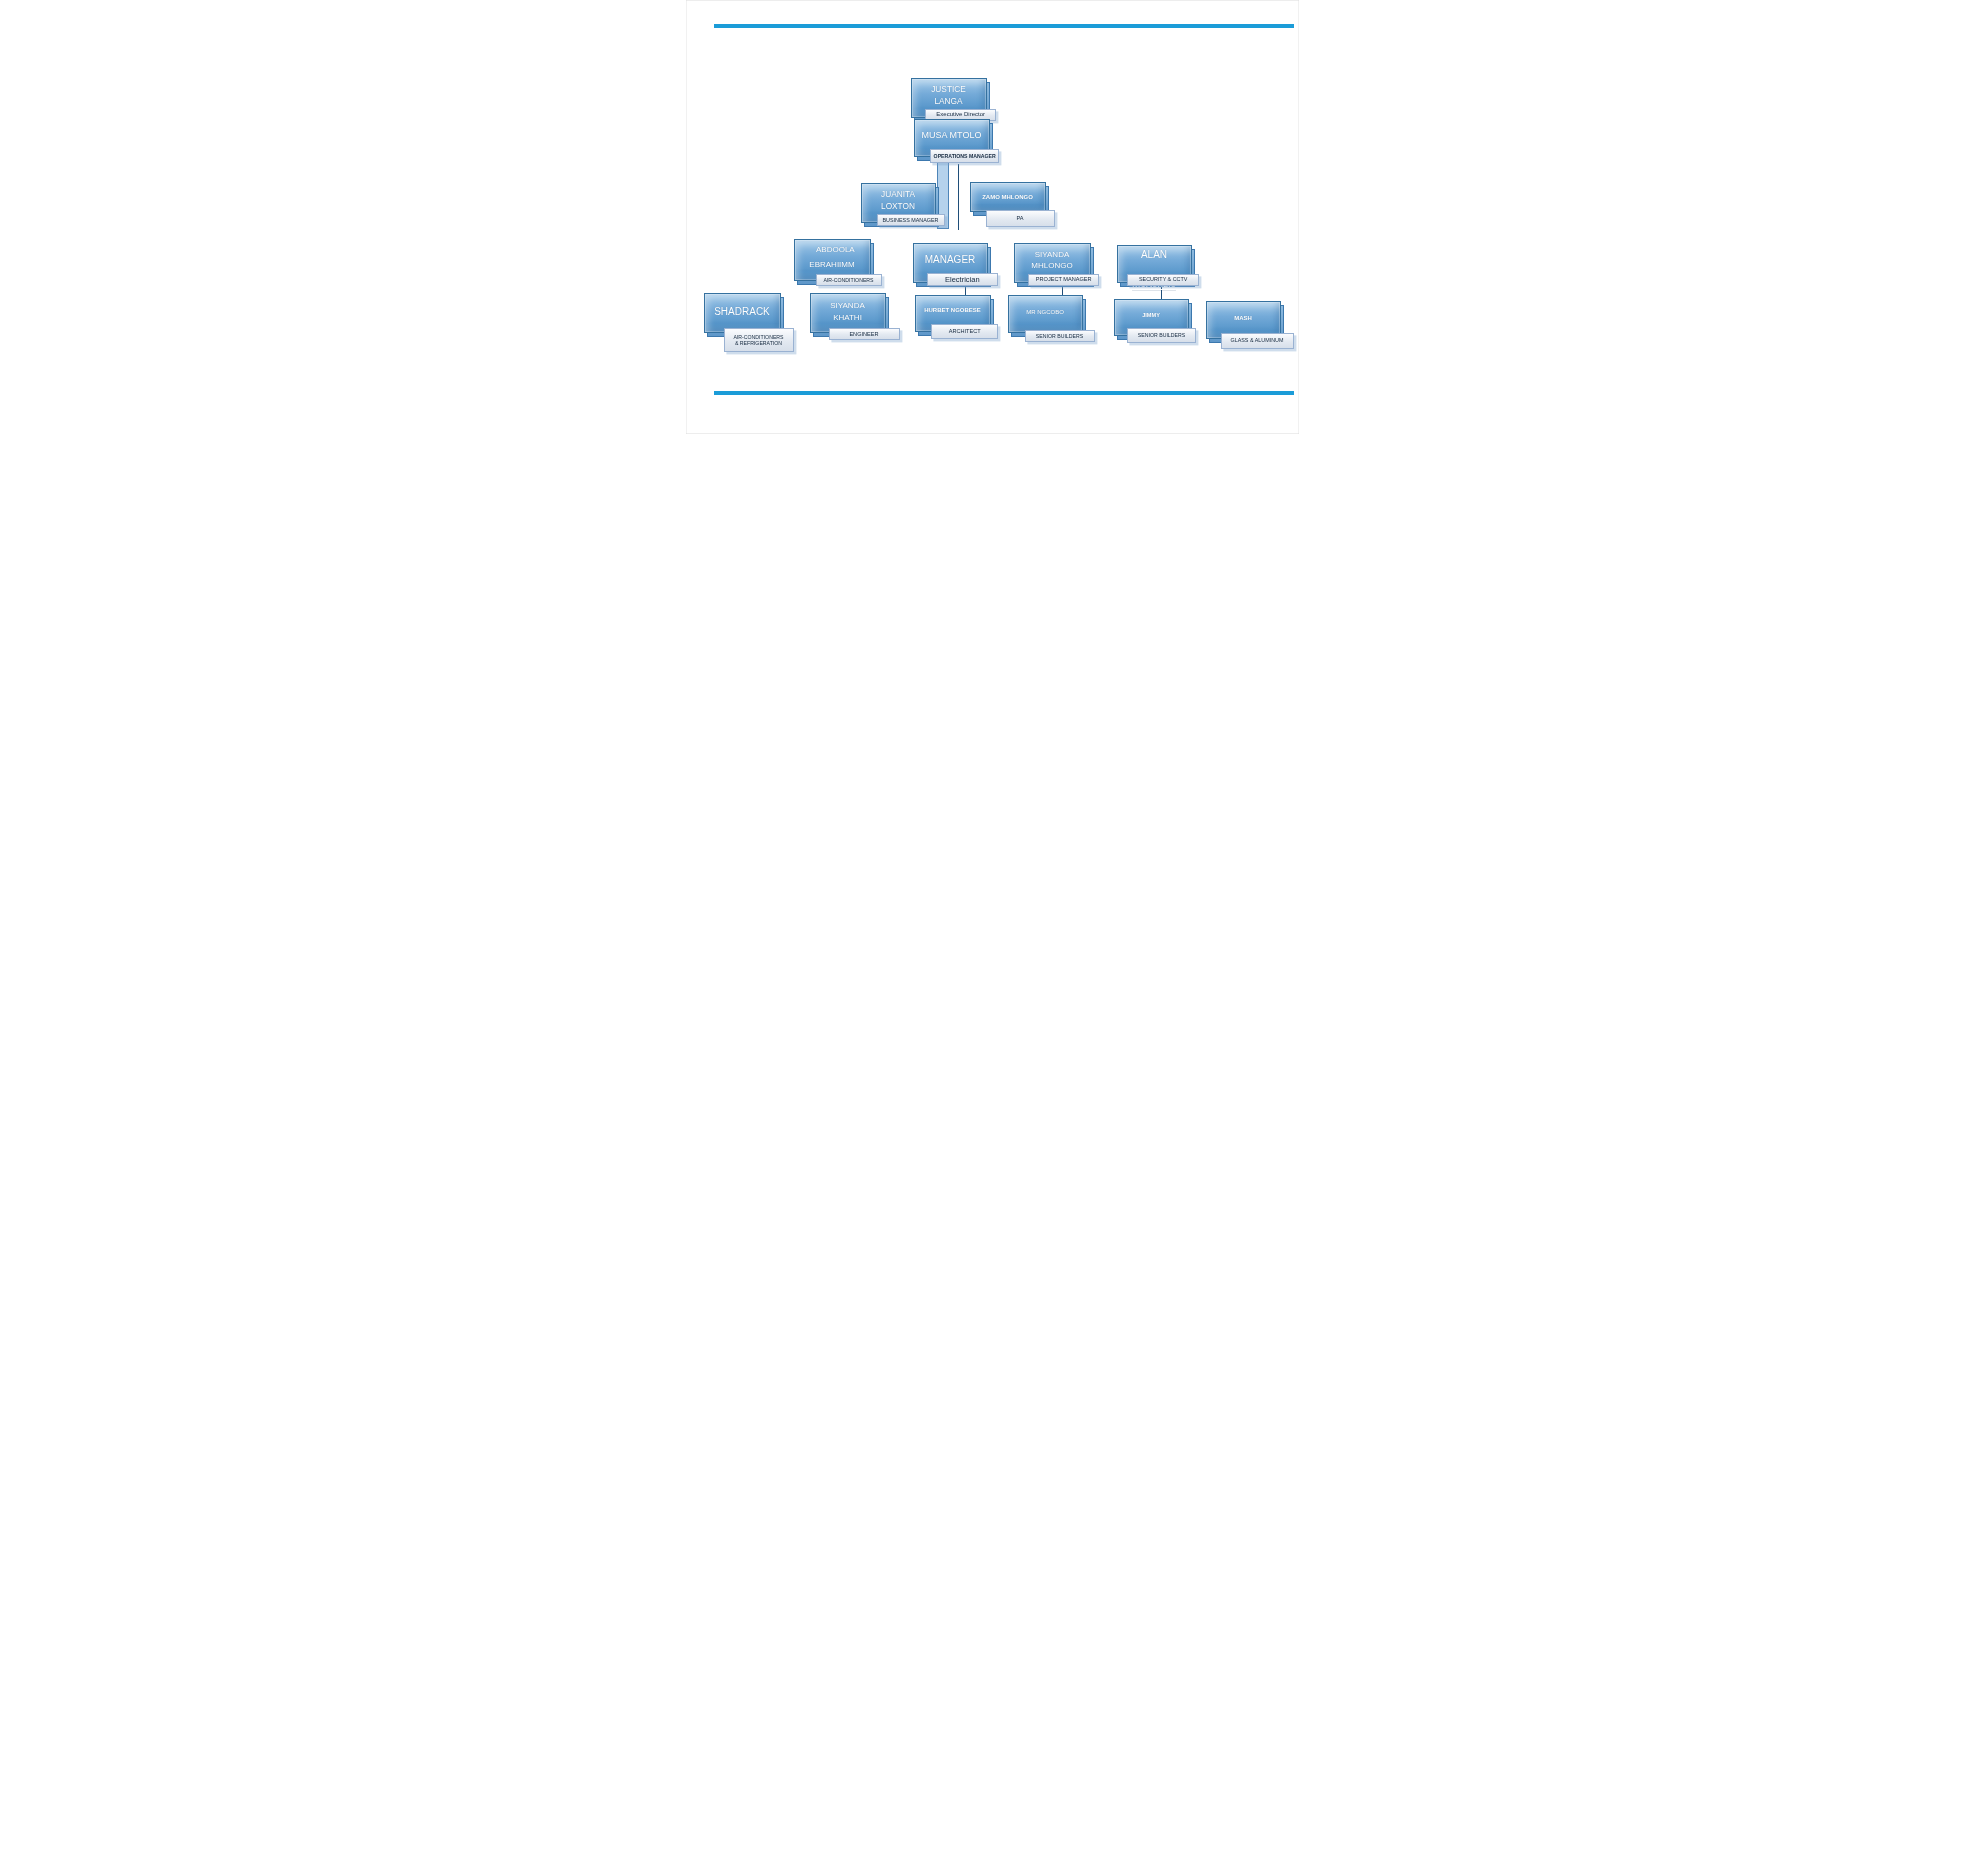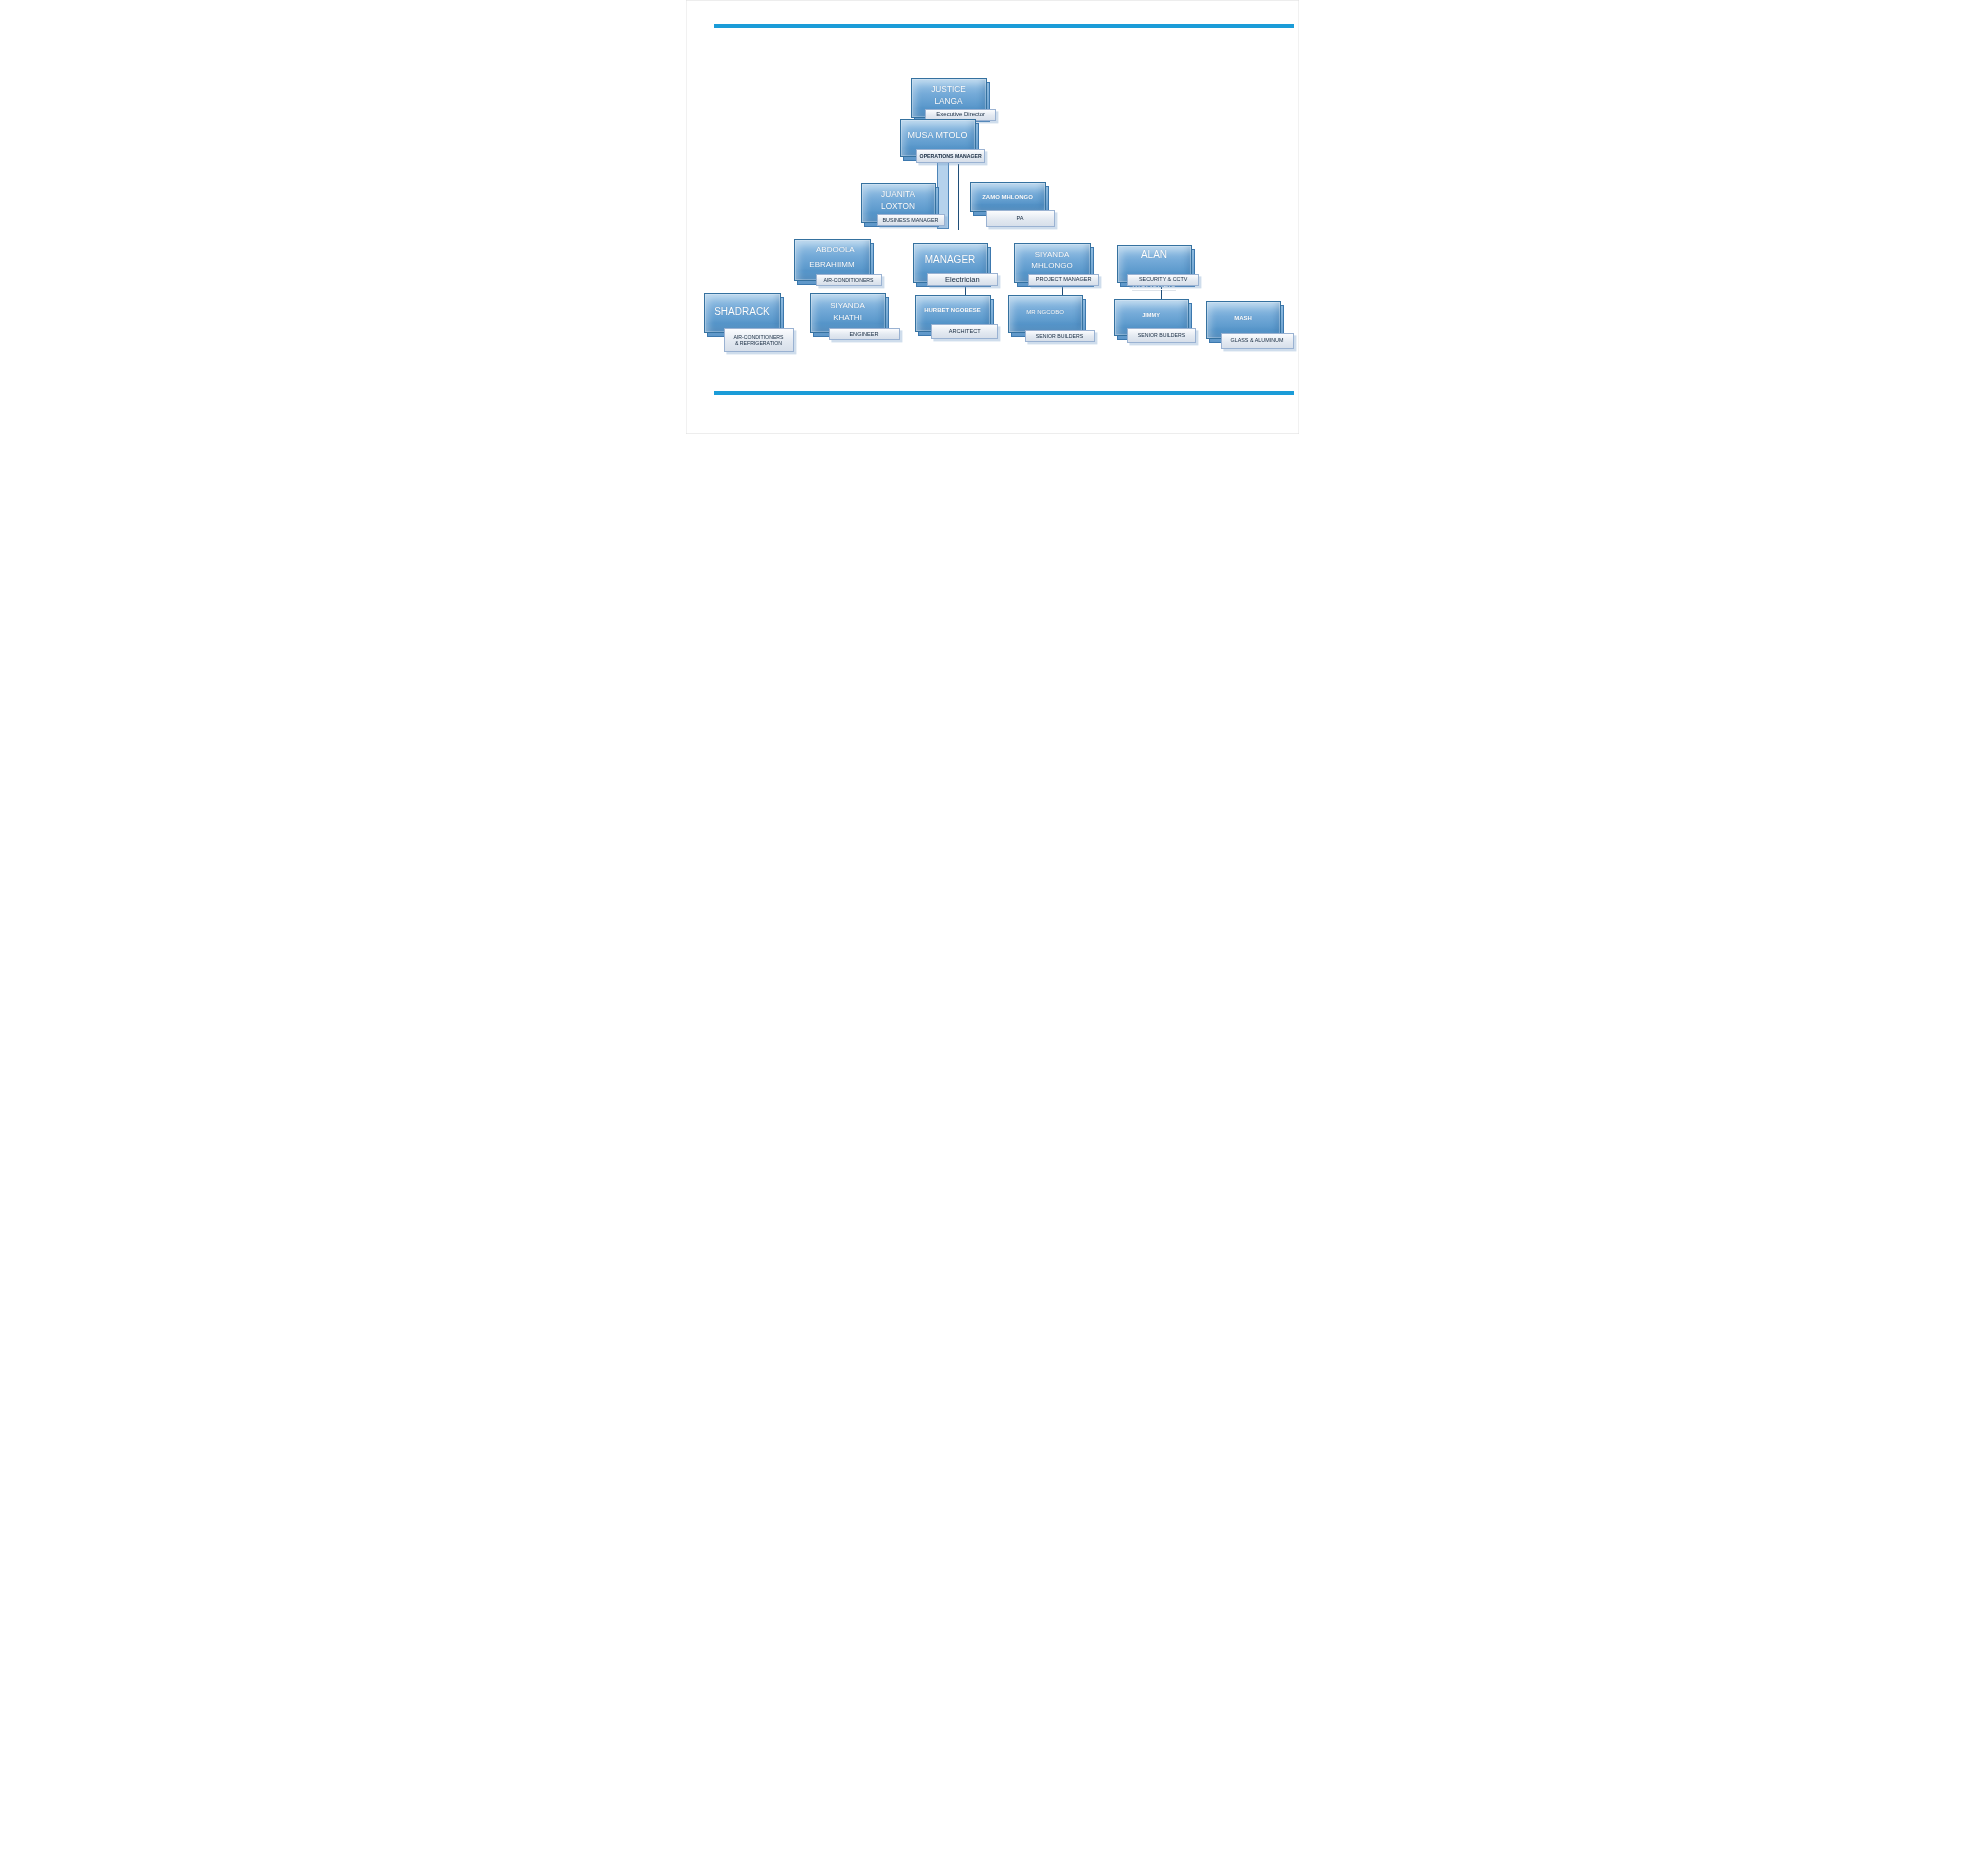--- a/index.html
+++ b/index.html
@@ -63,21 +63,21 @@
     <div class="back"></div>
     <div class="face" style="padding-bottom:5.6px;">
       <span class="nm" style="font-size:8.3px;">JUSTICE
 LANGA</span>
     </div>
     <div class="tag" style="left:14.7px;top:31px;width:71px;height:12px;">
       <span class="rl" style="font-size:6px;">Executive Director</span>
     </div>
   </div>
 
-  <div class="node" style="left:214px;top:119px;width:76px;height:38px;">
+  <div class="node" style="left:228px;top:119px;width:76px;height:38px;">
     <div class="back"></div>
     <div class="face" style="padding-bottom:5.6px;">
       <span class="nm" style="font-size:9px;">MUSA MTOLO</span>
     </div>
     <div class="tag" style="left:16.7px;top:30px;width:69px;height:14.3px;">
       <span class="rl" style="font-size:5.2px;font-weight:bold;">OPERATIONS MANAGER</span>
     </div>
   </div>
 
   <div class="node" style="left:175px;top:183px;width:75px;height:40px;">

